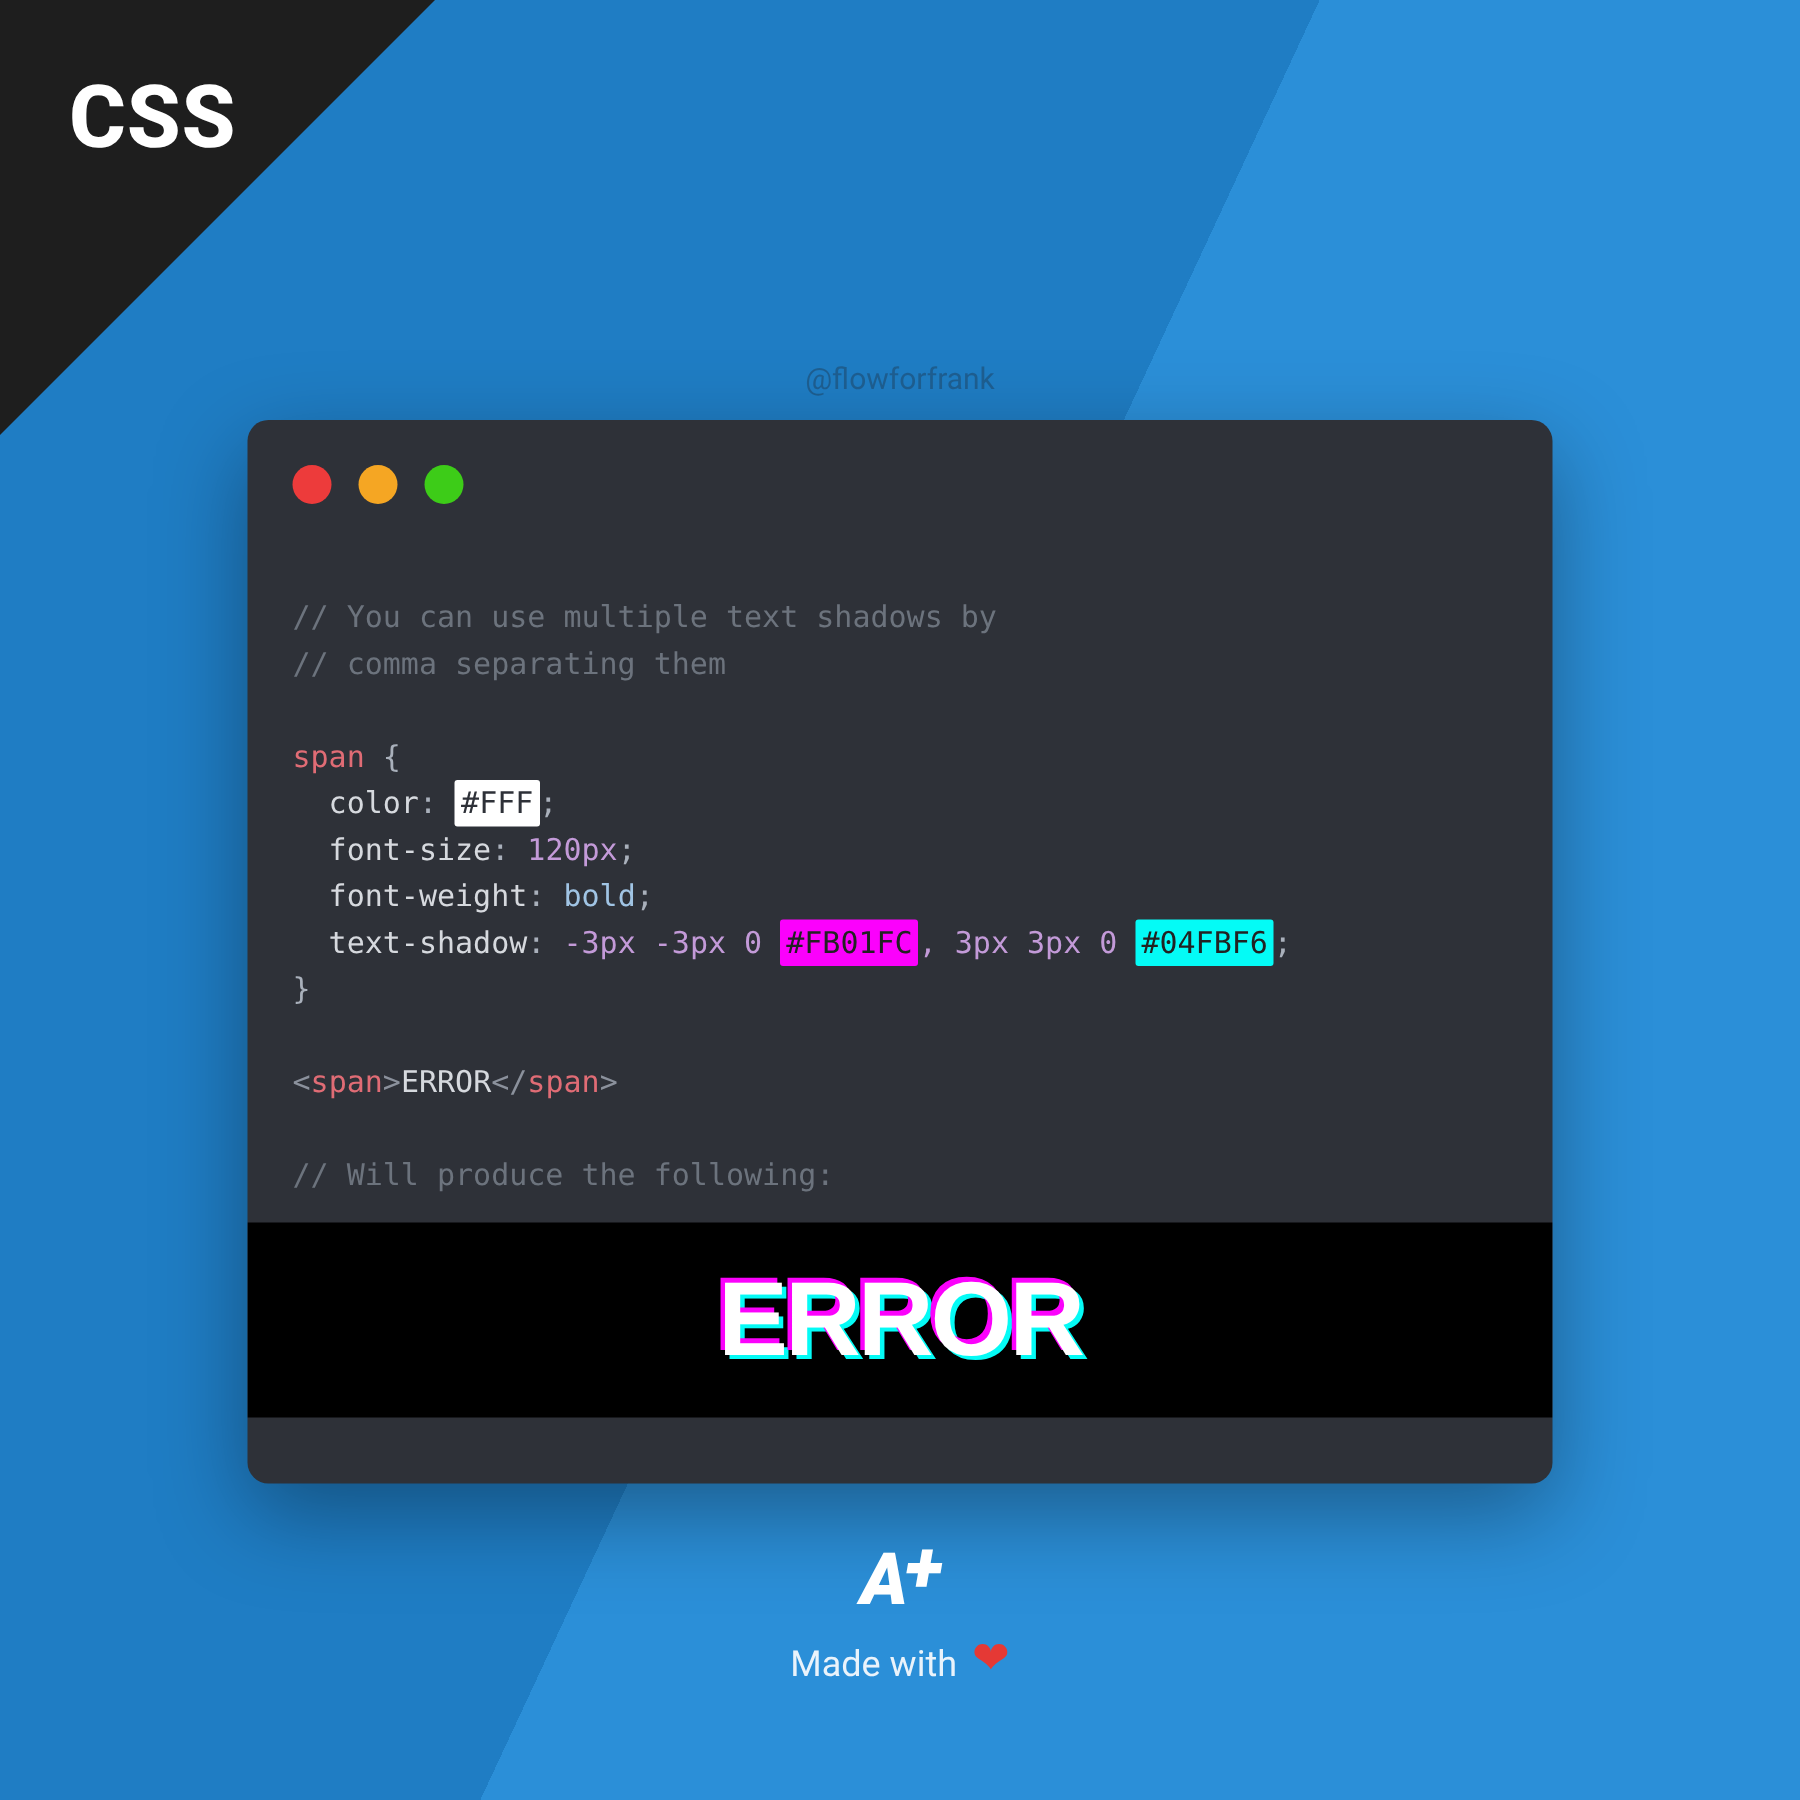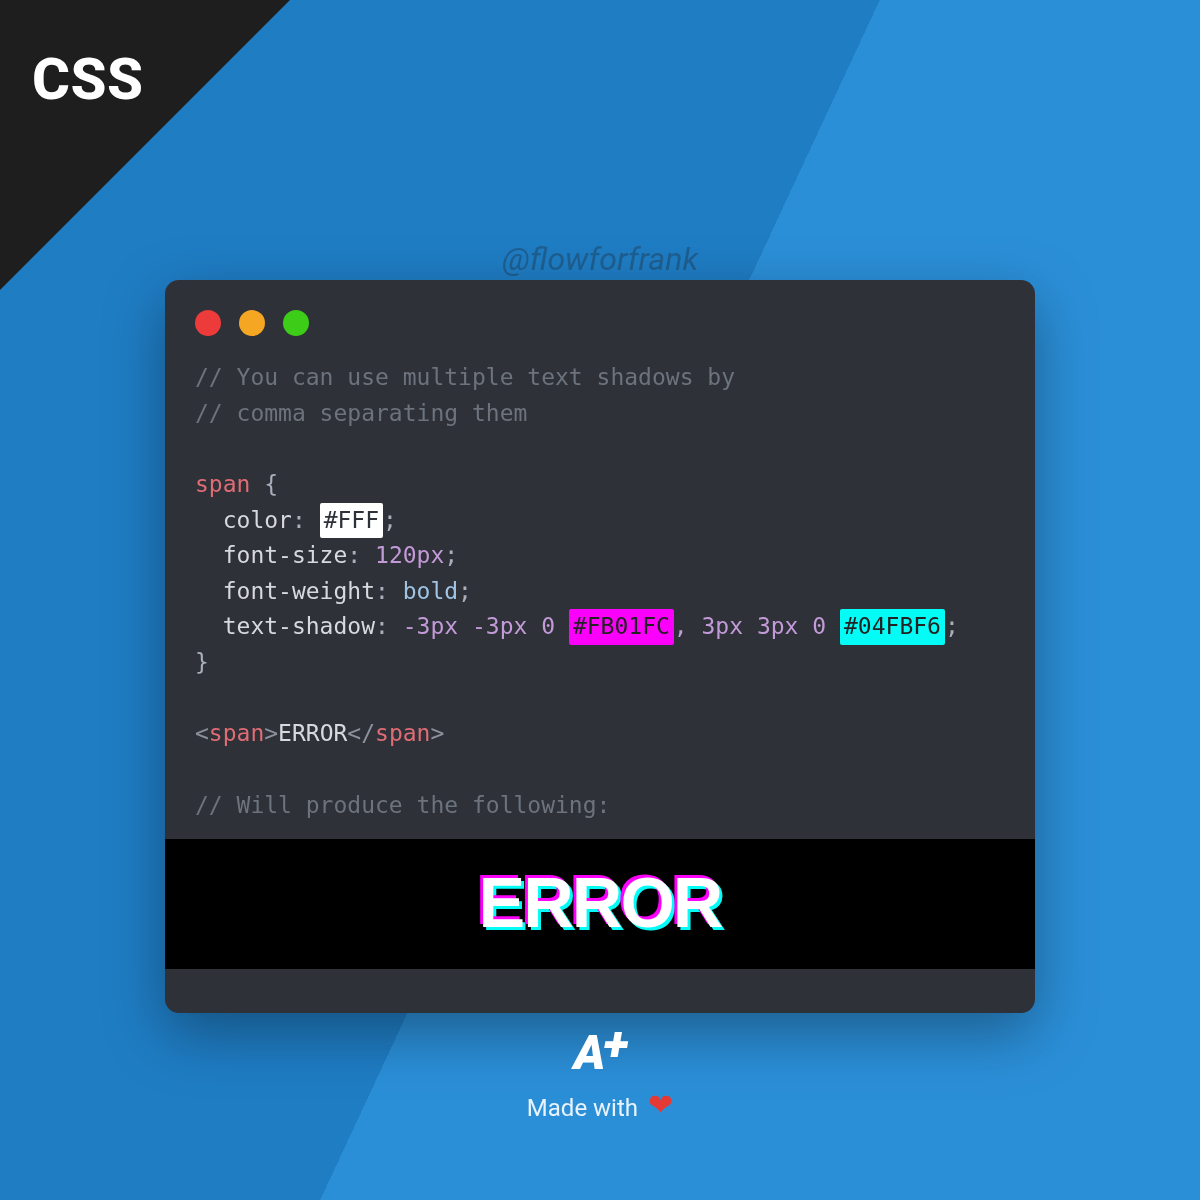--- a/index.html
+++ b/index.html
@@ -14,33 +14,32 @@
   .corner-badge {
     position: absolute;
     top: 0; left: 0;
     width: 0; height: 0;
     border-left: 290px solid #1e1e1e;
     border-bottom: 290px solid transparent;
   }
   .corner-badge-text {
     position: absolute;
     top: 45px;
-    left: 32px;
+    left: 46px;
     color: #fff;
     font-weight: 800;
     font-size: 58px;
     letter-spacing: 0.5px;
   }
   .handle {
     position: absolute;
     top: 240px;
     left: 0; right: 0;
     text-align: center;
-    font-size: 32px;
-    font-style: italic;
+    font-size: 20px;
     color: rgba(30, 50, 70, 0.4);
   }
   .editor {
     position: absolute;
     top: 280px;
     left: 165px;
     width: 870px;
     background: #2e3138;
     border-radius: 14px;
     box-shadow: 0 20px 60px rgba(0,0,0,0.35);
@@ -50,25 +49,26 @@
     display: flex;
     gap: 18px;
     padding: 30px 30px 20px;
   }
   .dot { width: 26px; height: 26px; border-radius: 50%; }
   .dot.red { background: #ed3b3b; }
   .dot.yellow { background: #f5a623; }
   .dot.green { background: #3dcc18; }
   .code {
     font-family: "SFMono-Regular", Menlo, Consolas, monospace;
-    font-size: 23px;
+    font-size: 20px;
     line-height: 1.55;
     padding: 4px 30px 10px;
     color: #a9b0bb;
     white-space: pre;
+    margin-top: 36px;
   }
   .t-comment { color: #6c737d; }
   .t-selector { color: #e06c75; }
   .t-prop { color: #d6d9de; }
   .t-punc { color: #a9b0bb; }
   .t-value { color: #c39ad8; }
   .t-value2 { color: #a0c4e4; }
   .t-tag { color: #e06c75; }
   .t-bracket { color: #8b919c; }
   .t-text { color: #d6d9de; }

